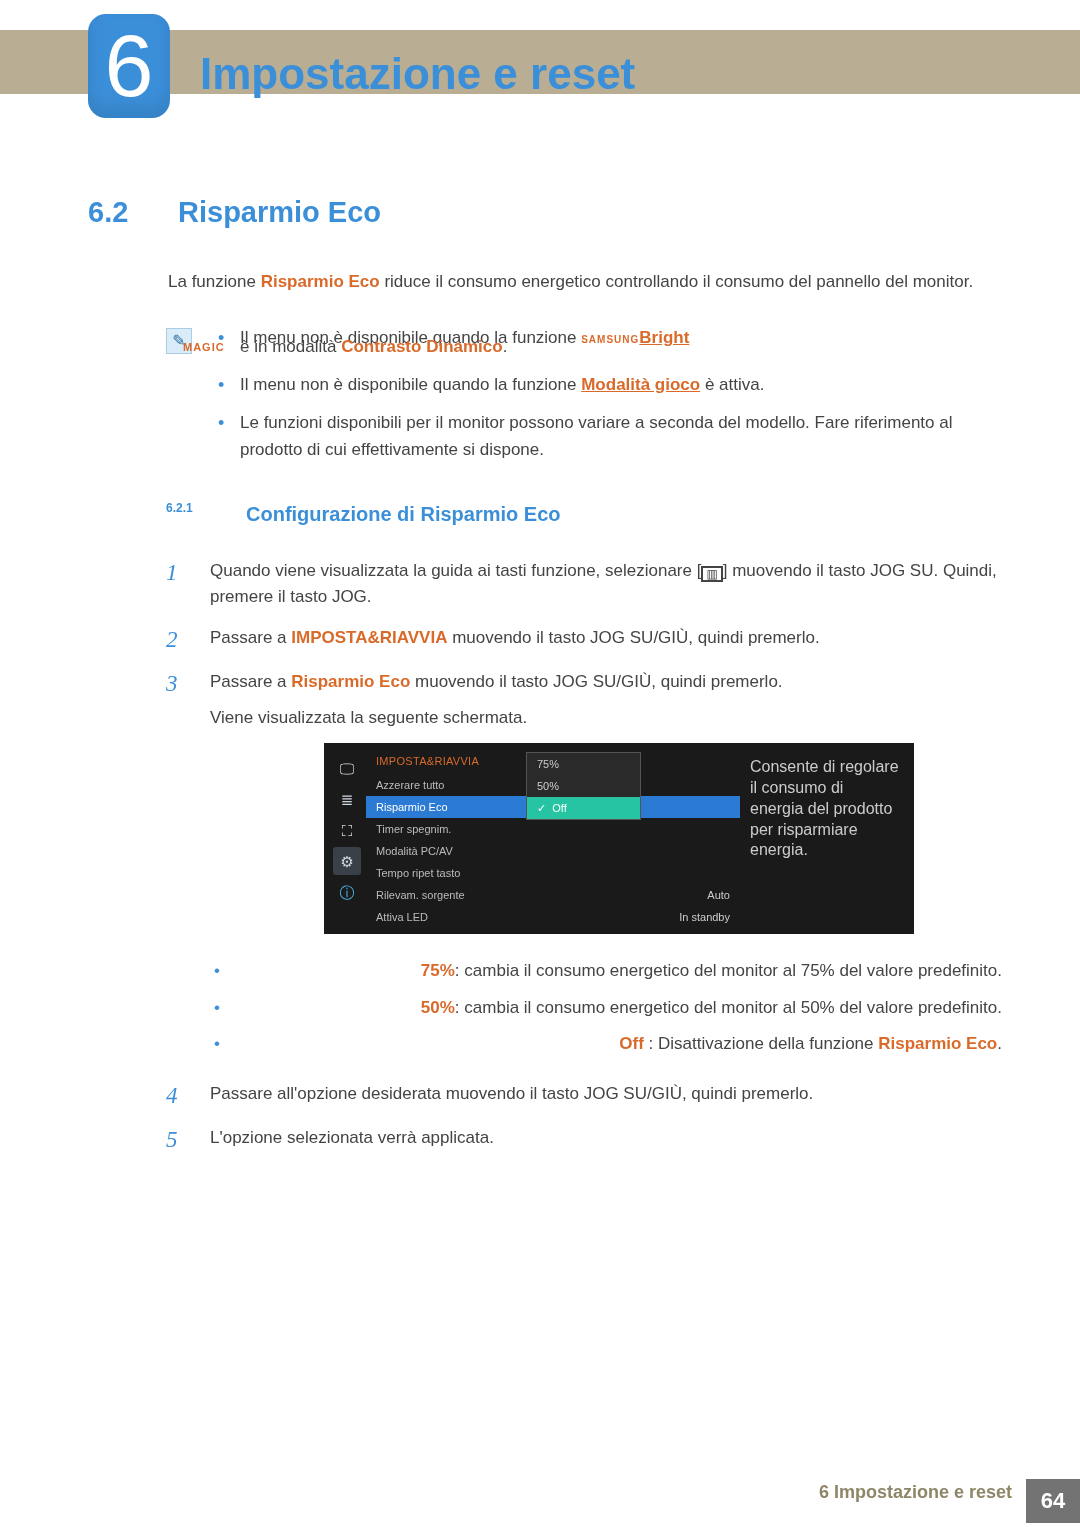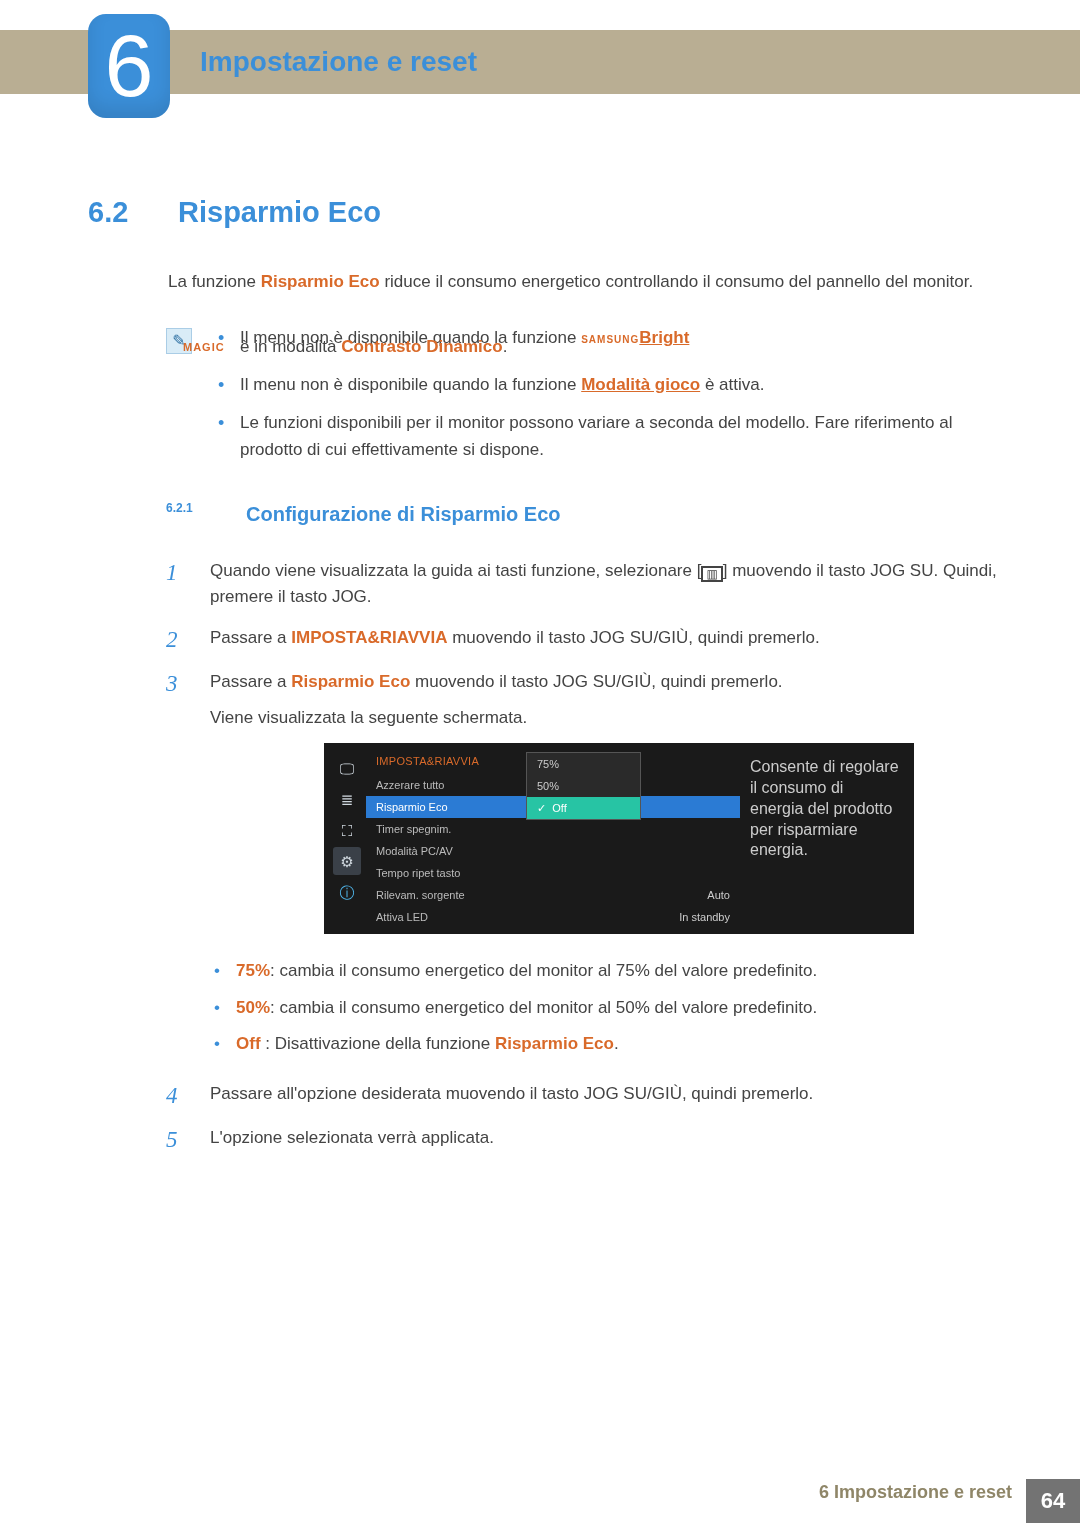--- a/index.html
+++ b/index.html
@@ -29,21 +29,21 @@
     font-size: 88px;
     font-weight: 300;
     text-align: center;
     line-height: 104px;
     box-shadow: inset 0 -10px 18px rgba(0,0,0,0.1);
   }
   .chapter-title {
     position: absolute;
     top: 40px; left: 200px;
     color: #3b8fd9;
-    font-size: 28px;
+    font-size: 44px;
     font-weight: bold;
   }
   .content {
     position: absolute;
     top: 190px; left: 88px; right: 78px;
   }
   .sec-row { display: flex; gap: 28px; margin-bottom: 34px; }
   .sec-num { color: #3b8fd9; font-size: 29px; font-weight: bold; min-width: 62px; }
   .sec-title { color: #3b8fd9; font-size: 29px; font-weight: bold; }
   .para { margin-left: 80px; margin-bottom: 30px; color: #444; }
@@ -104,21 +104,21 @@
   }
   .footer {
     position:absolute; bottom:0; left:0; right:0; height:48px;
     display:flex; justify-content:flex-end; 
   }
   .footer-label { color:#8f8668; font-size:18px; font-weight:bold; margin-right:14px;}
   .footer-num {
     width:54px; height:44px; background:#737373; color:#fff;
     font-size:22px; font-weight:bold; display:flex; align-items:center; justify-content:center;
   }
-  .sub-bullets { list-style:none; margin-top:2px; }
+  .sub-bullets { list-style:none; margin-top:2px;text-align:right; }
   .sub-bullets li { position:relative; padding-left:26px; margin-bottom:10px; color:#444;}
   .sub-bullets li::before { content:"•"; position:absolute; left:4px; color:#3b8fd9;}
 </style>
 </head>
 <body>
 
 <div class="top-band"></div>
 <div class="chapter-tab">6</div>
 <div class="chapter-title">Impostazione e reset</div>
 

